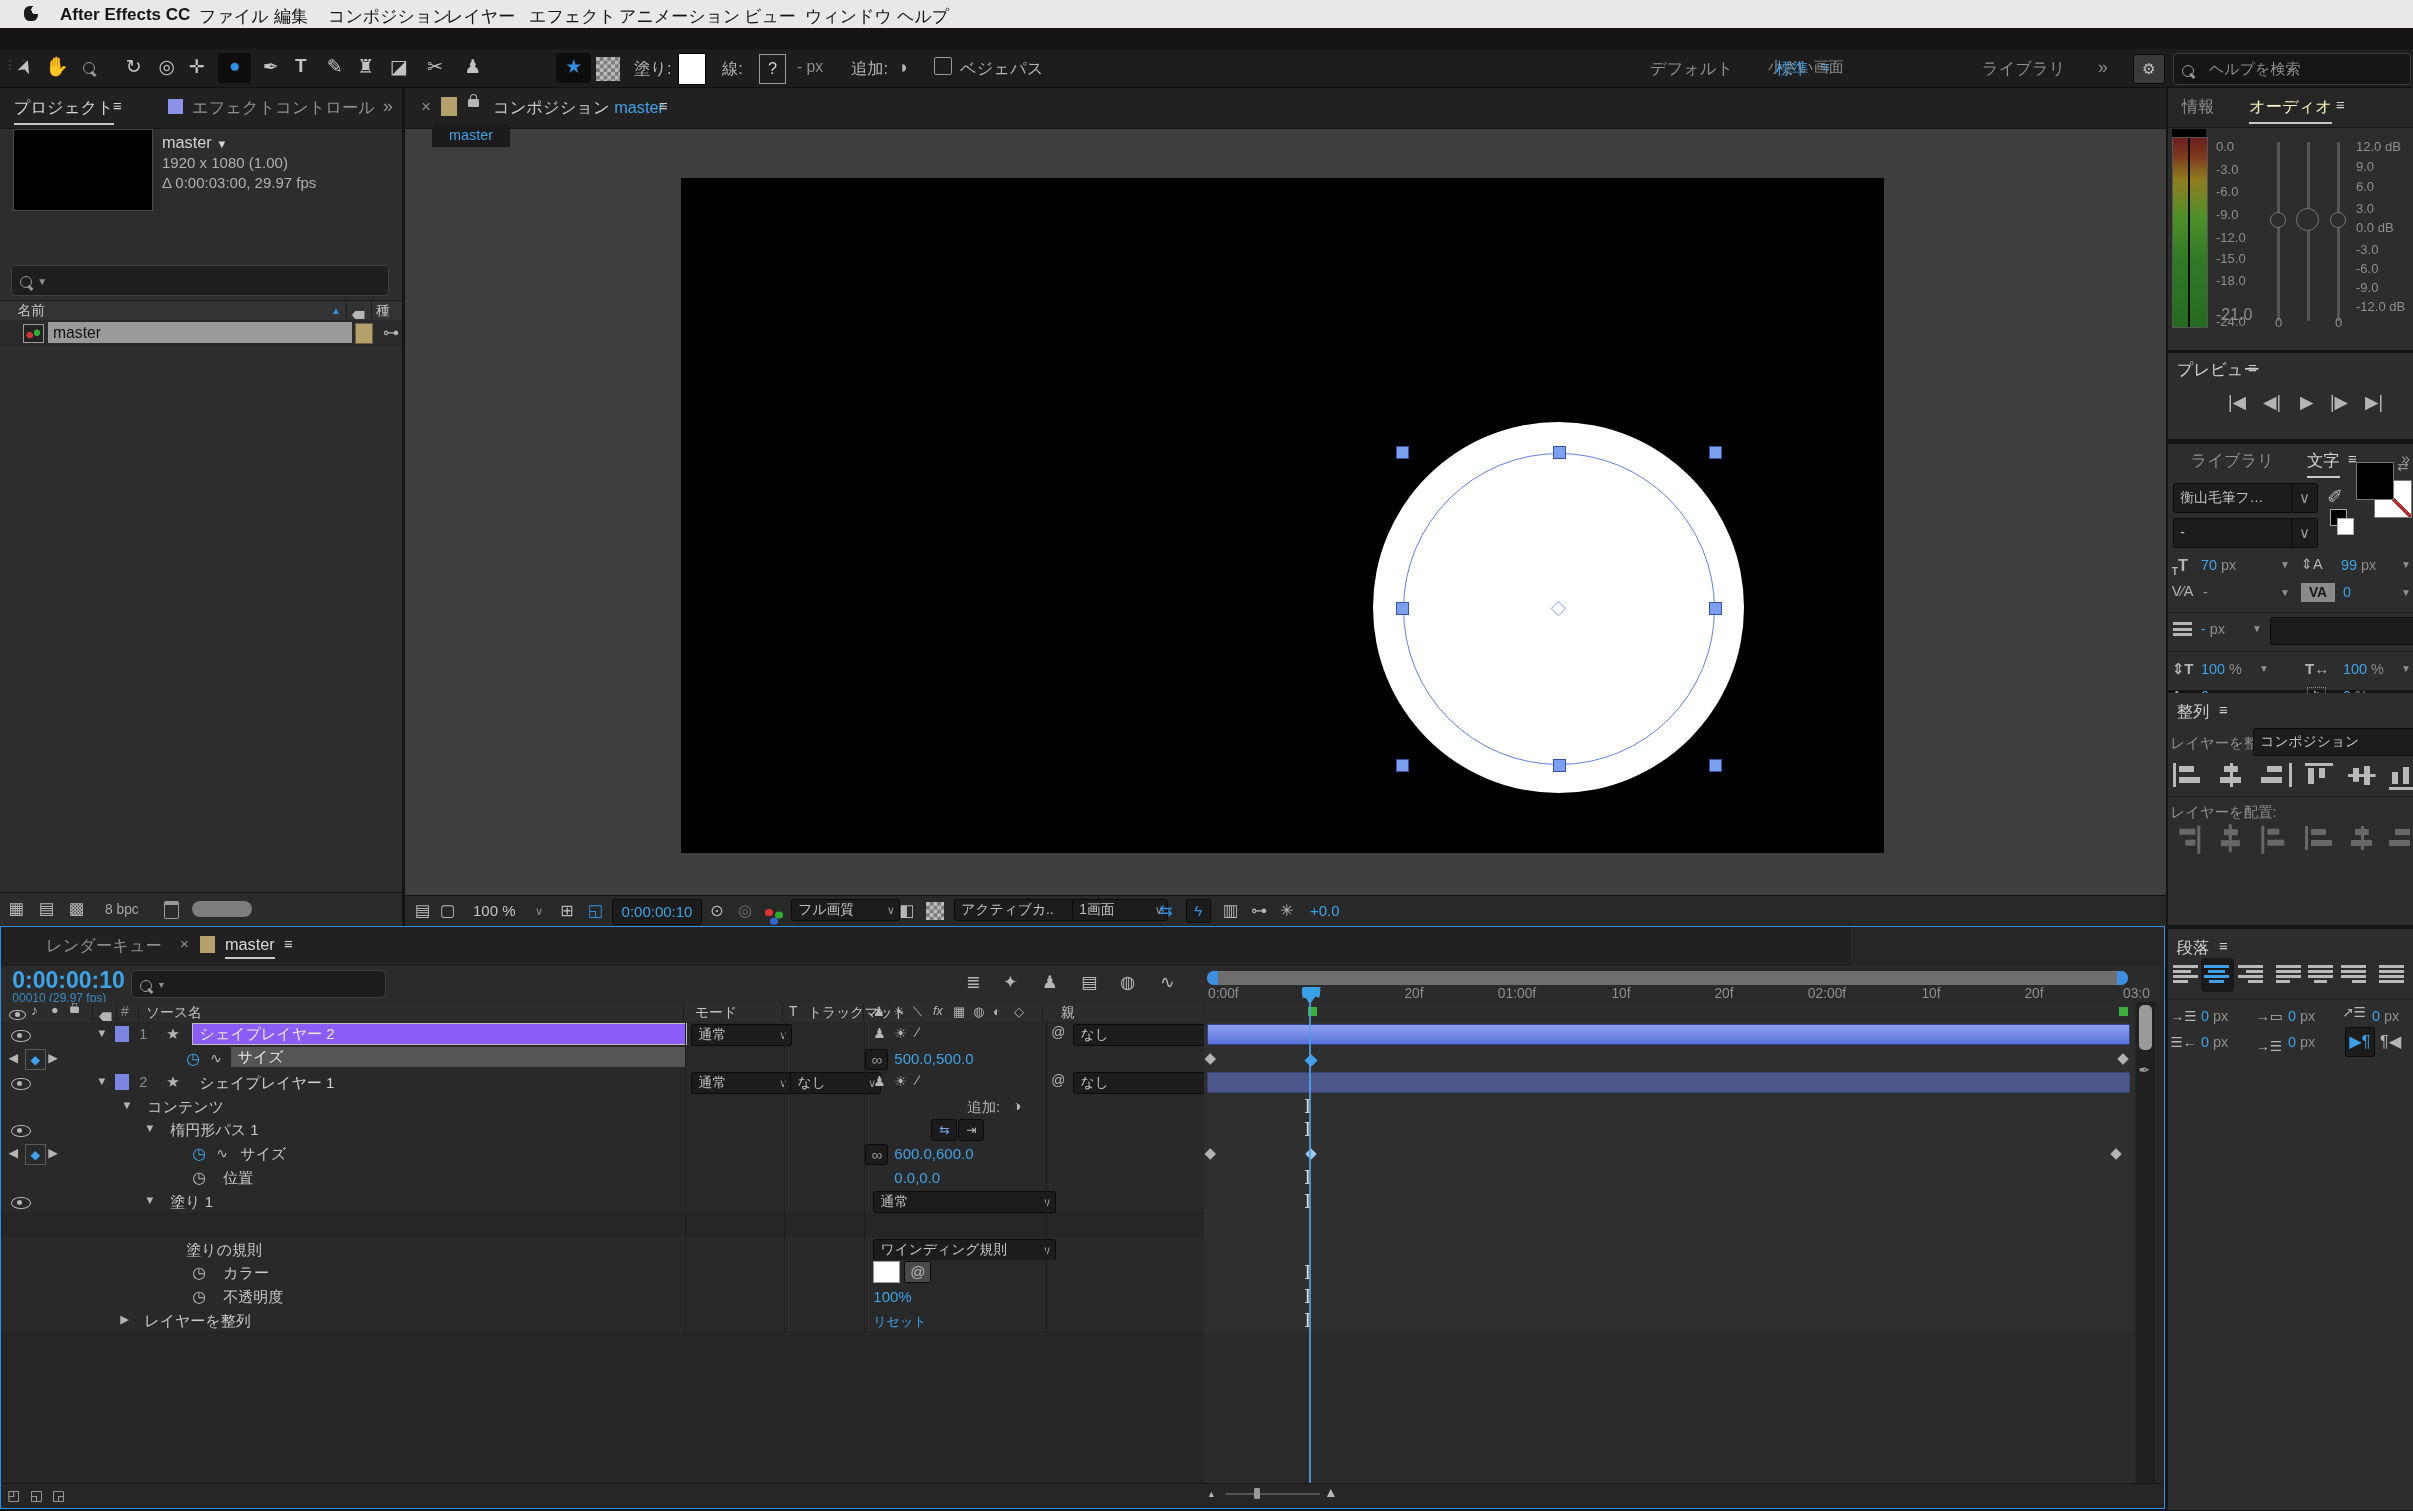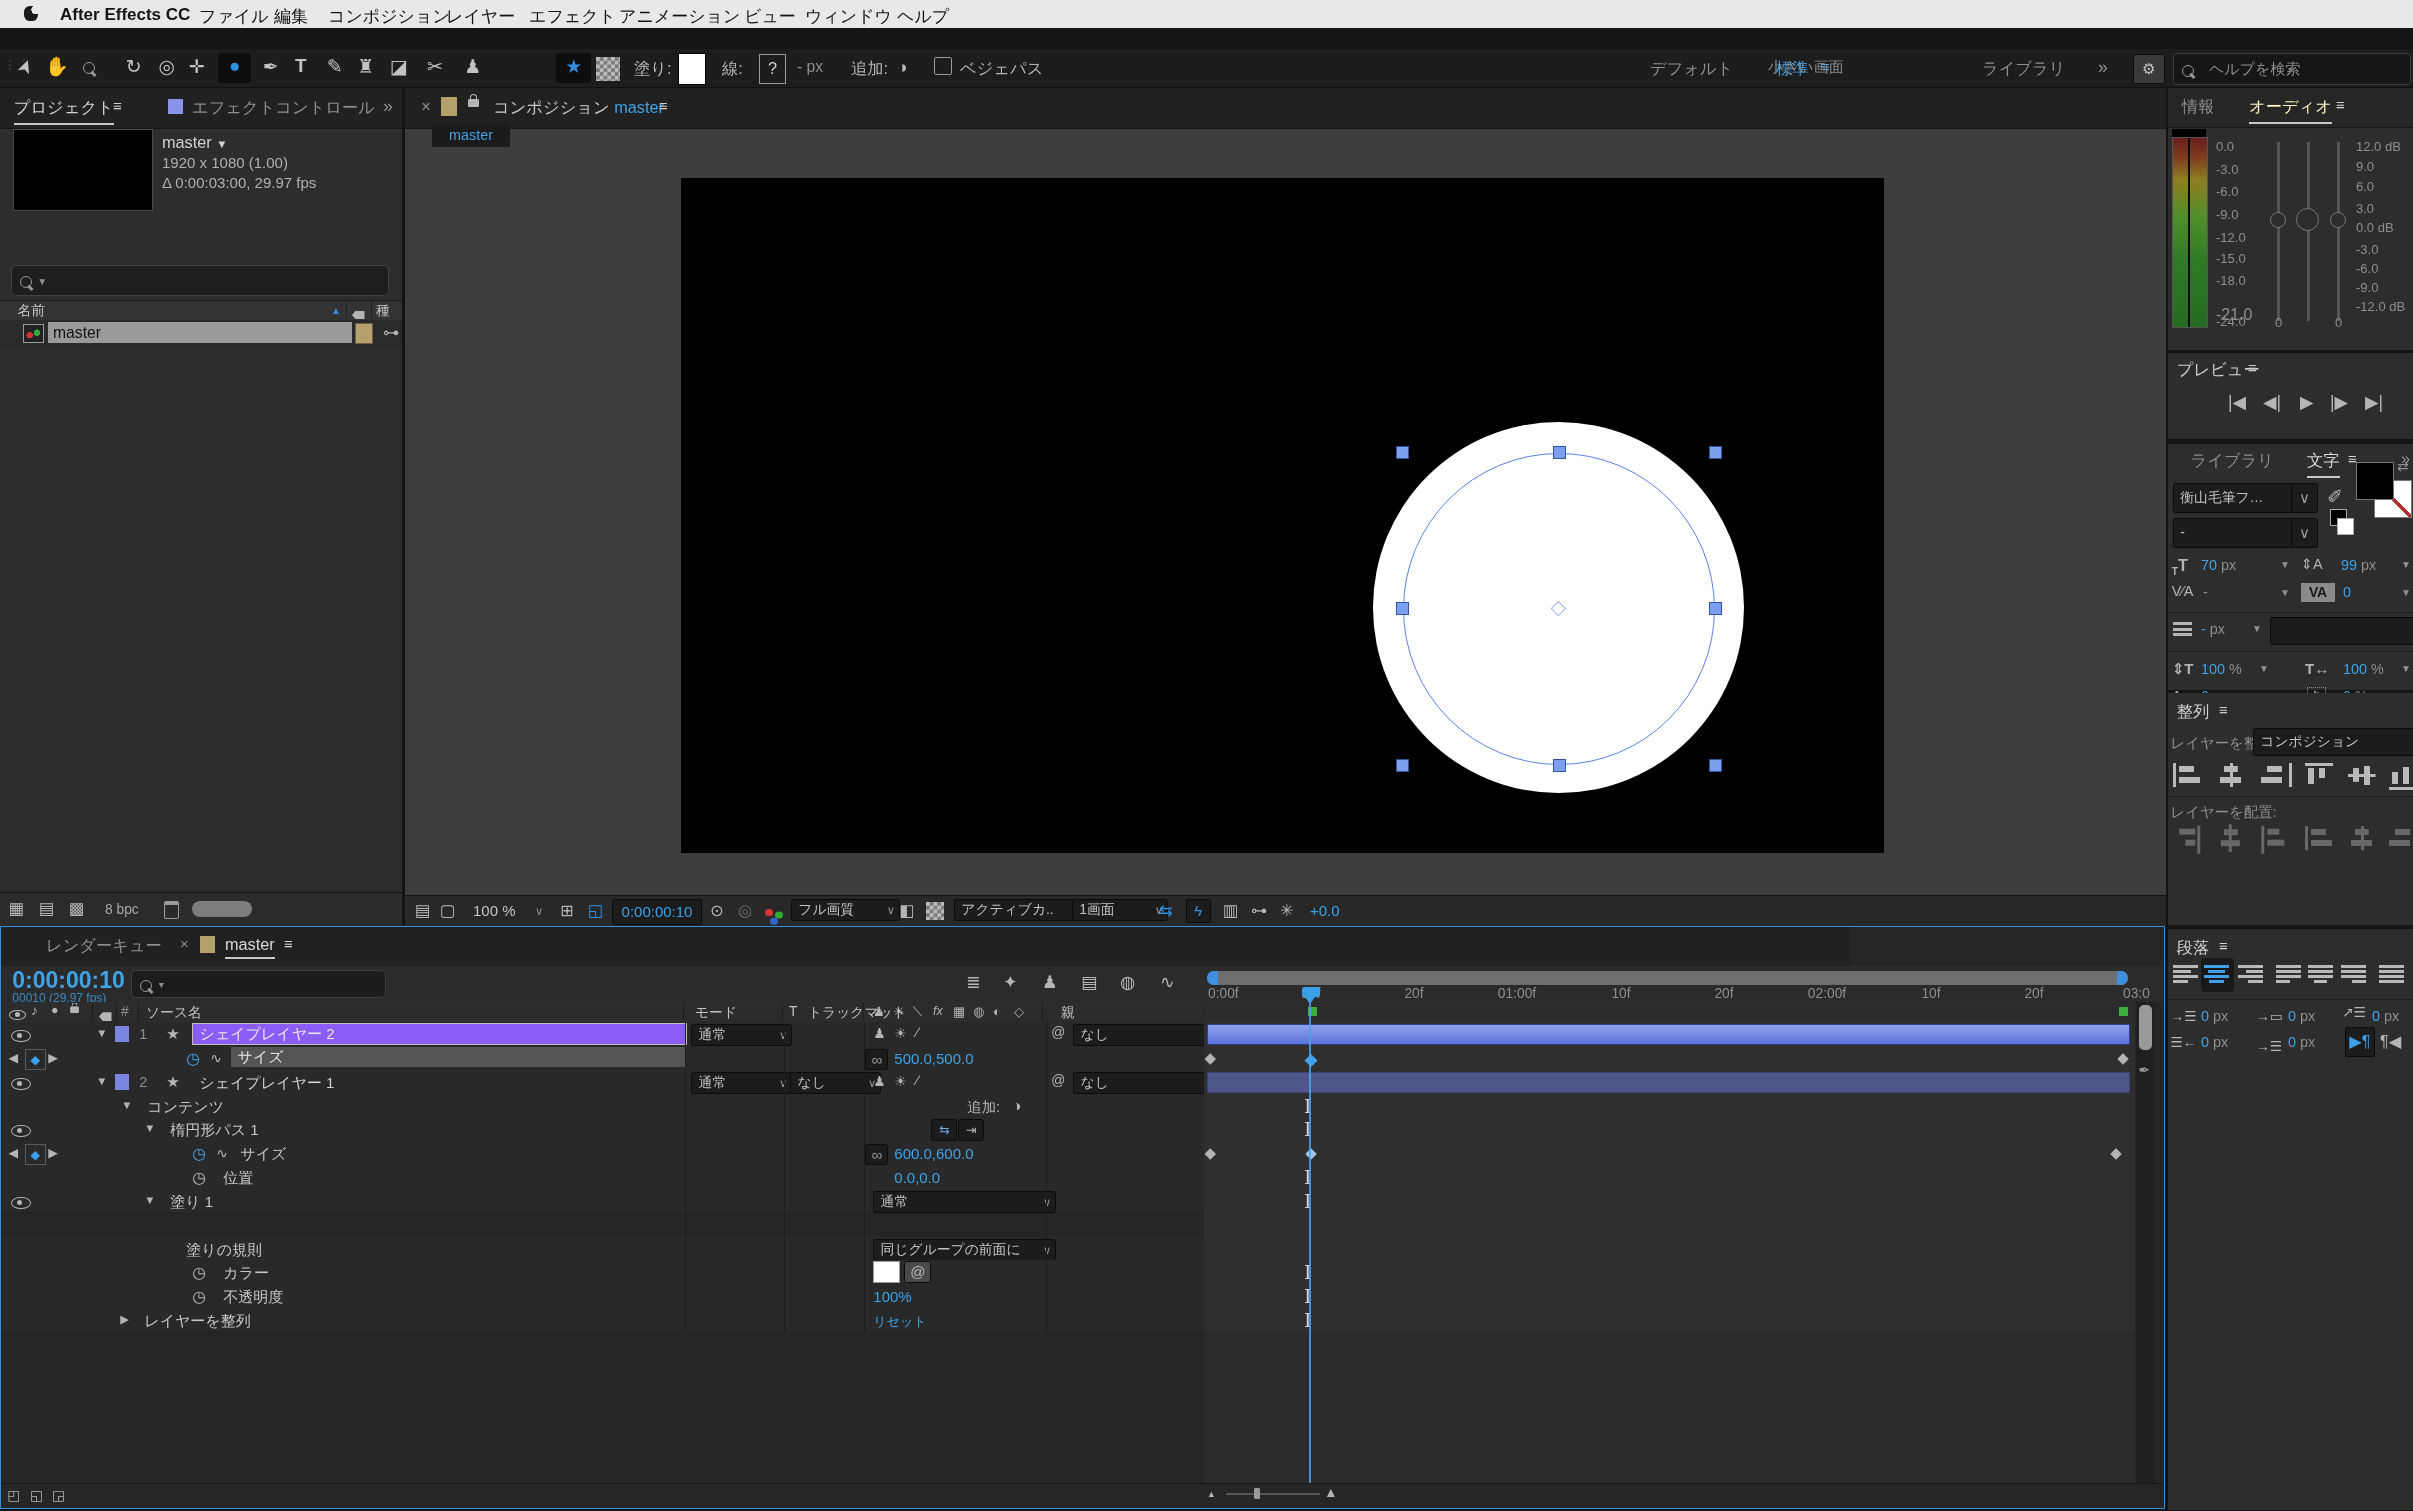--- a/index.html
+++ b/index.html
@@ -552,21 +552,21 @@
     <div class="lrow" style="top:262px;">
       <span class="p" style="left:8.8px;top:6.3px;"><span class="eye"></span></span>
       <span class="p icon" style="left:142px;top:5px;font-size:11.3px;">▼</span>
       <span class="p" style="left:168px;top:3.8px;font-size:15px;color:#c8c8c8;">塗り 1</span>
       <div class="p dd" style="left:871px;top:1.9px;width:157px;"><span>通常</span><span class="ddv">∨</span></div>
     </div>
 
 
     <div class="lrow" style="top:310px;">
       <span class="p" style="left:184px;top:3.8px;font-size:15px;color:#c8c8c8;">塗りの規則</span>
-      <div class="p dd" style="left:871px;top:1.9px;width:157px;"><span>同じグループの前面に</span><span class="ddv">∨</span></div>
+      <div class="p dd" style="left:871px;top:1.9px;width:157px;"><span>ワインディング規則</span><span class="ddv">∨</span></div>
     </div>
 
     <div class="lrow" style="top:333px;">
       <span class="p icon" style="left:190px;top:2.5px;font-size:15.7px;">◷</span>
       <span class="p" style="left:221px;top:3.8px;font-size:15px;color:#c8c8c8;">カラー</span>
       <span class="p" style="left:871px;top:1.3px;width:25px;height:20px;background:#fff;border:1.3px solid #999;"></span>
       <span class="p chip" style="left:902px;top:1.3px;width:25px;height:20px;text-align:center;line-height:20px;color:#b5b5b5;background:#4a4a4a;">@</span>
     </div>
 
     <div class="lrow" style="top:357px;">

